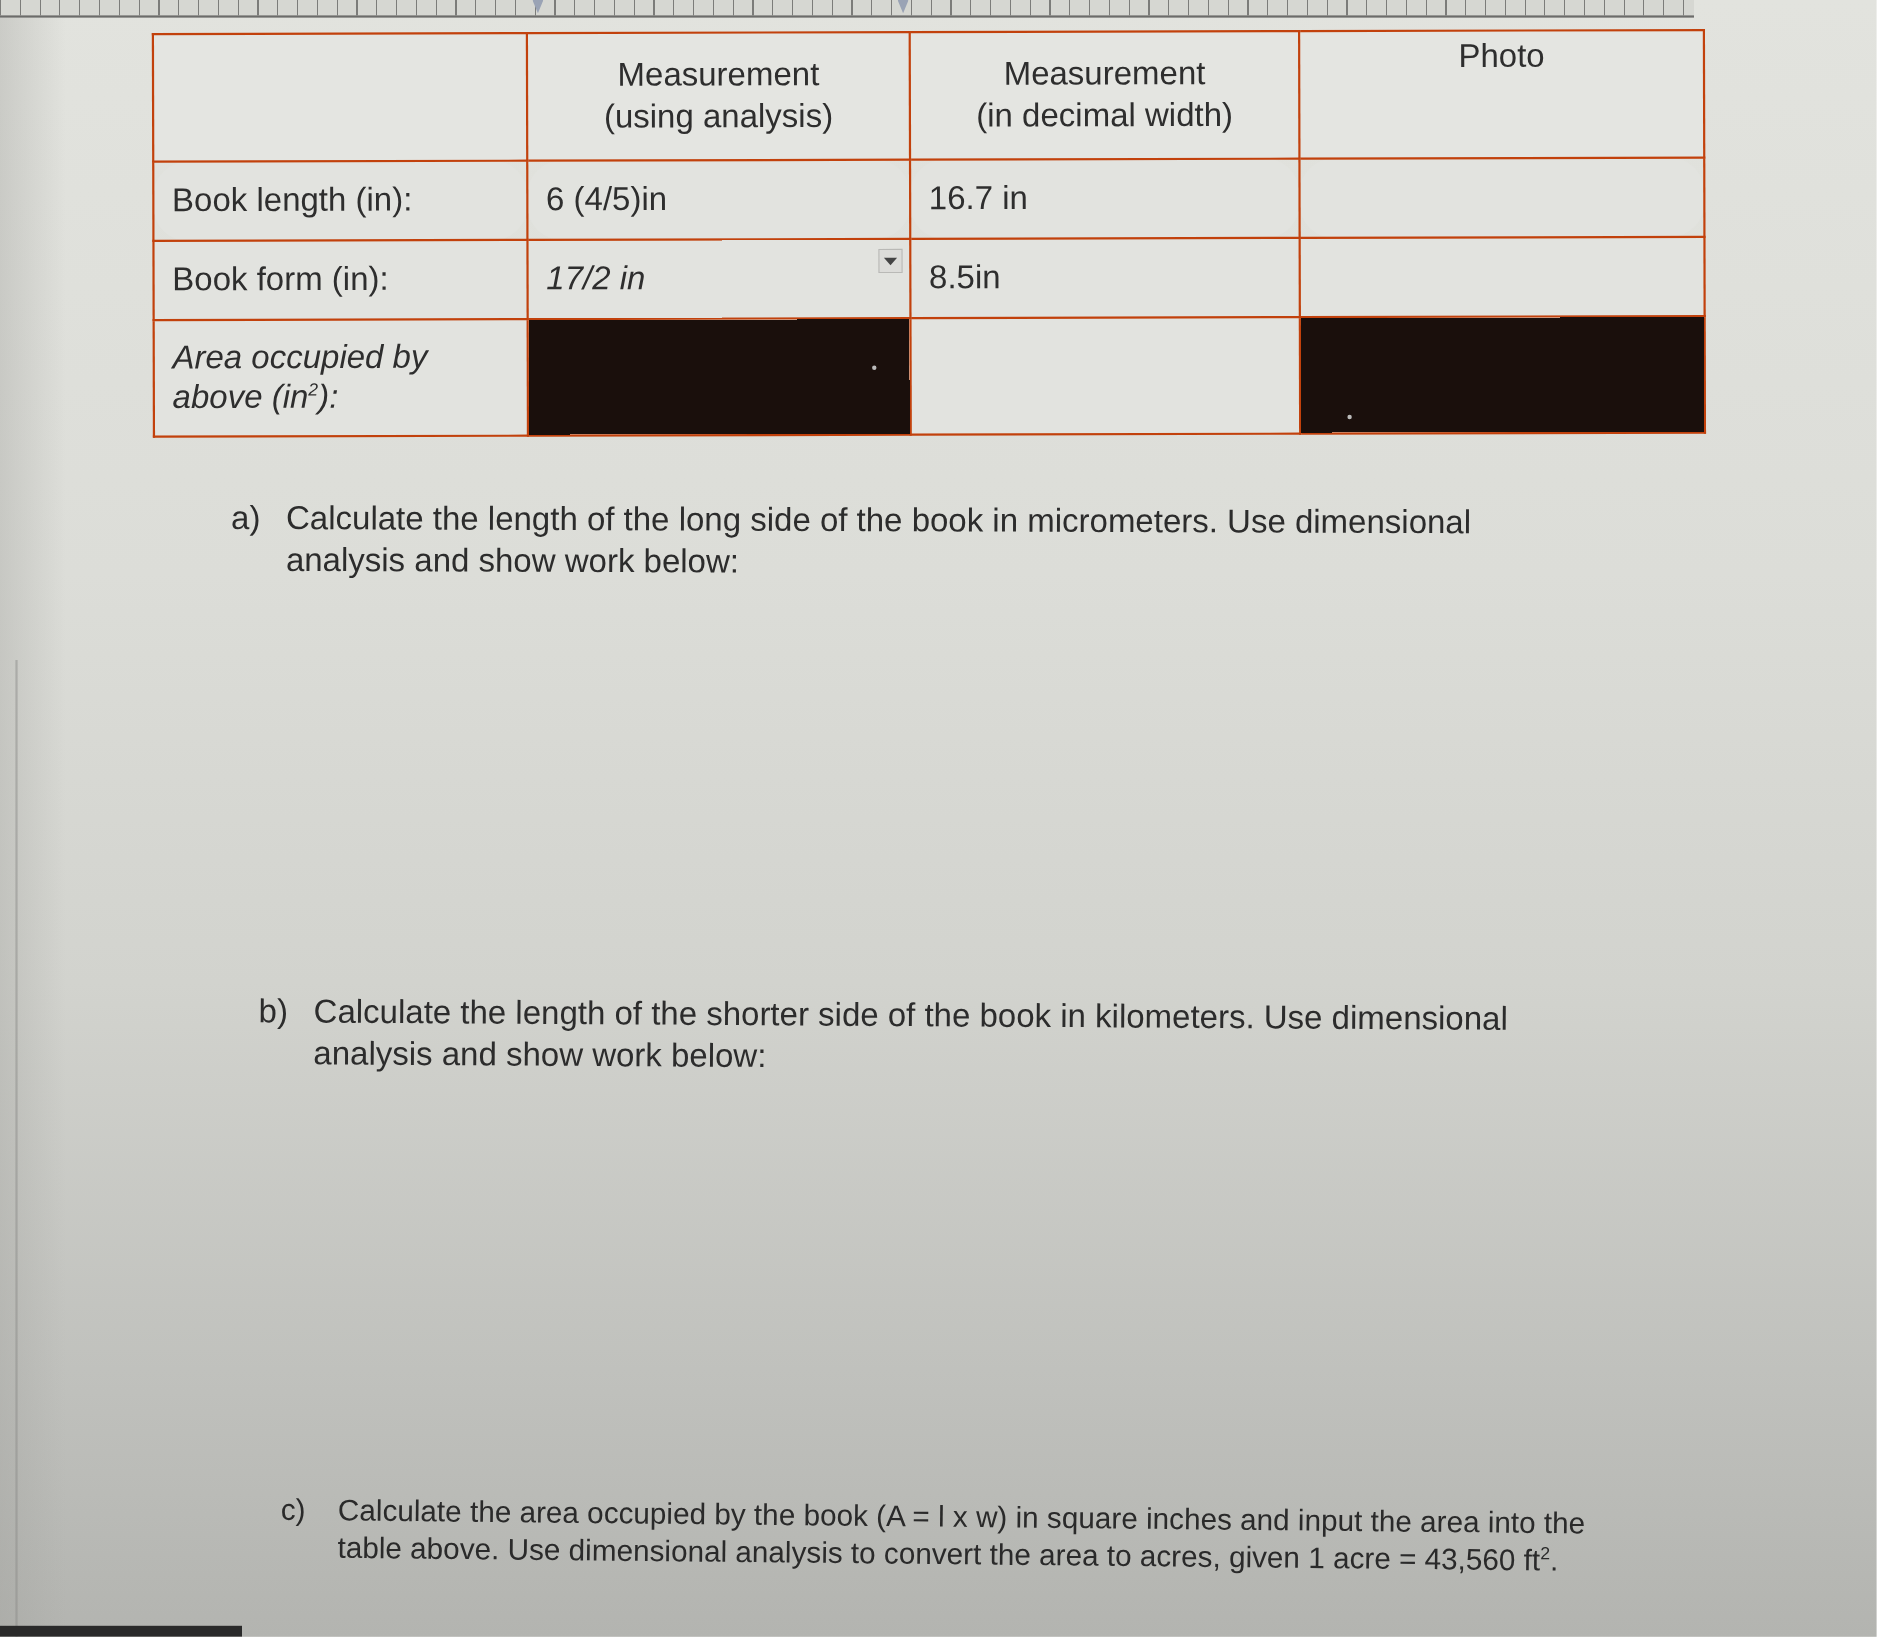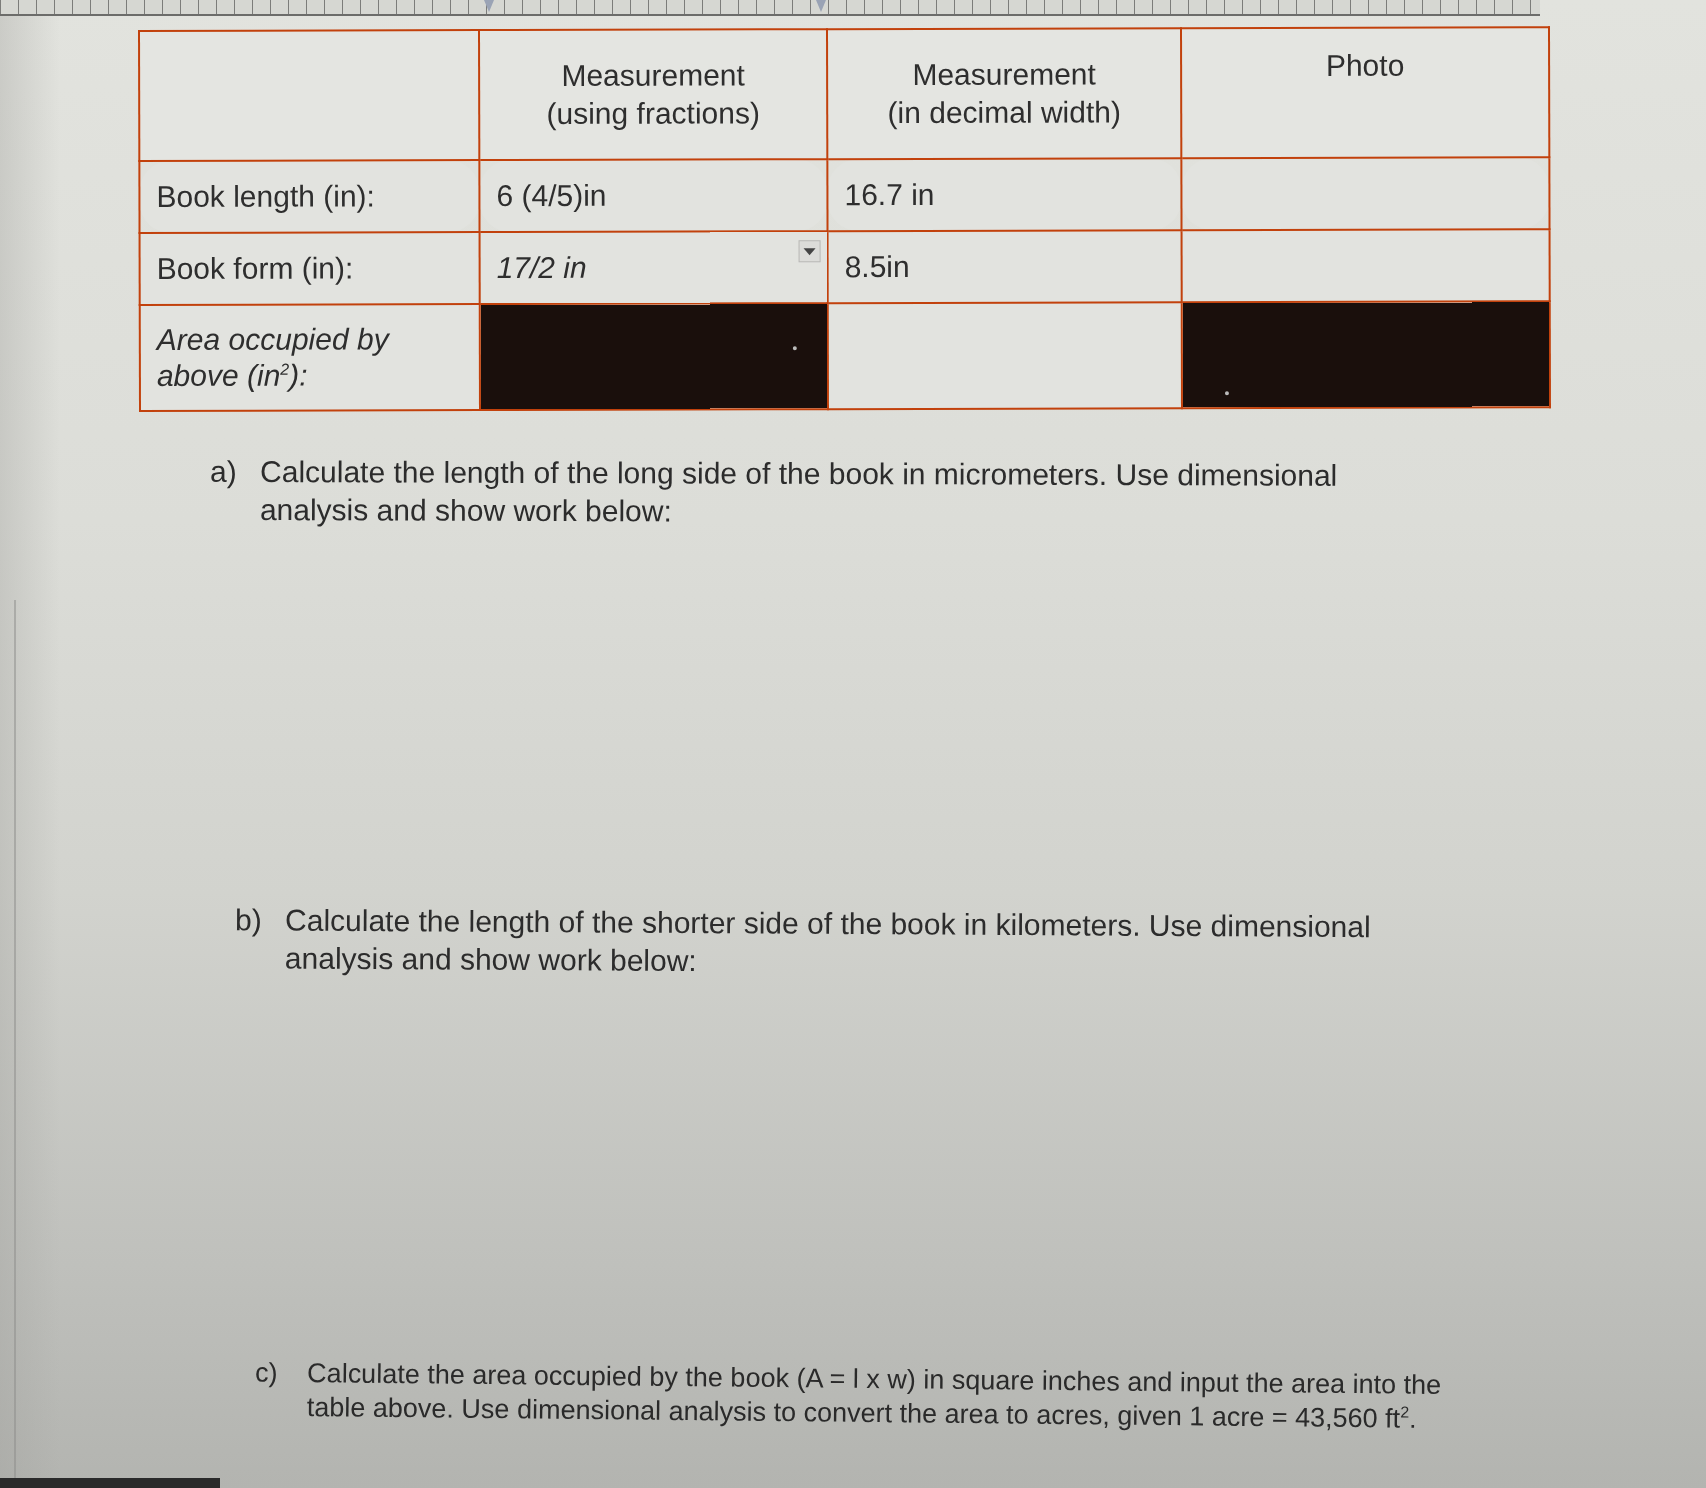--- a/index.html
+++ b/index.html
@@ -73,21 +73,21 @@
       margin-left: 30px;
     }
     table.measure th {
       height: 110px;
       text-align: center;
       line-height: 38px;
       background: #e4e5e1;
     }
     table.measure th.photo-col {
       vertical-align: top;
-      padding-top: 18px;
+      padding-top: 4px;
     }
     table.measure td {
       background: #e2e3df;
     }
     .r1 td { height: 70px; border-radius: 31px; }
     .r2 td { height: 70px; }
     .r3 td { height: 104px; font-style: italic; }
     td.redacted {
       background: #1a0f0c !important;
       position: relative;
@@ -160,21 +160,21 @@
       <col style="width:340px">
       <col style="width:348px">
       <col style="width:354px">
       <col style="width:368px">
     </colgroup>
     <thead>
       <tr>
         <th></th>
         <th>
           <div>Measurement</div>
-          <div>(using fractions)</div>
+          <div>(using analysis)</div>
         </th>
         <th>
           <div>Measurement</div>
           <div>(in decimal width)</div>
         </th>
         <th class="photo-col">
           <span>Photo</span>
         </th>
       </tr>
     </thead>

